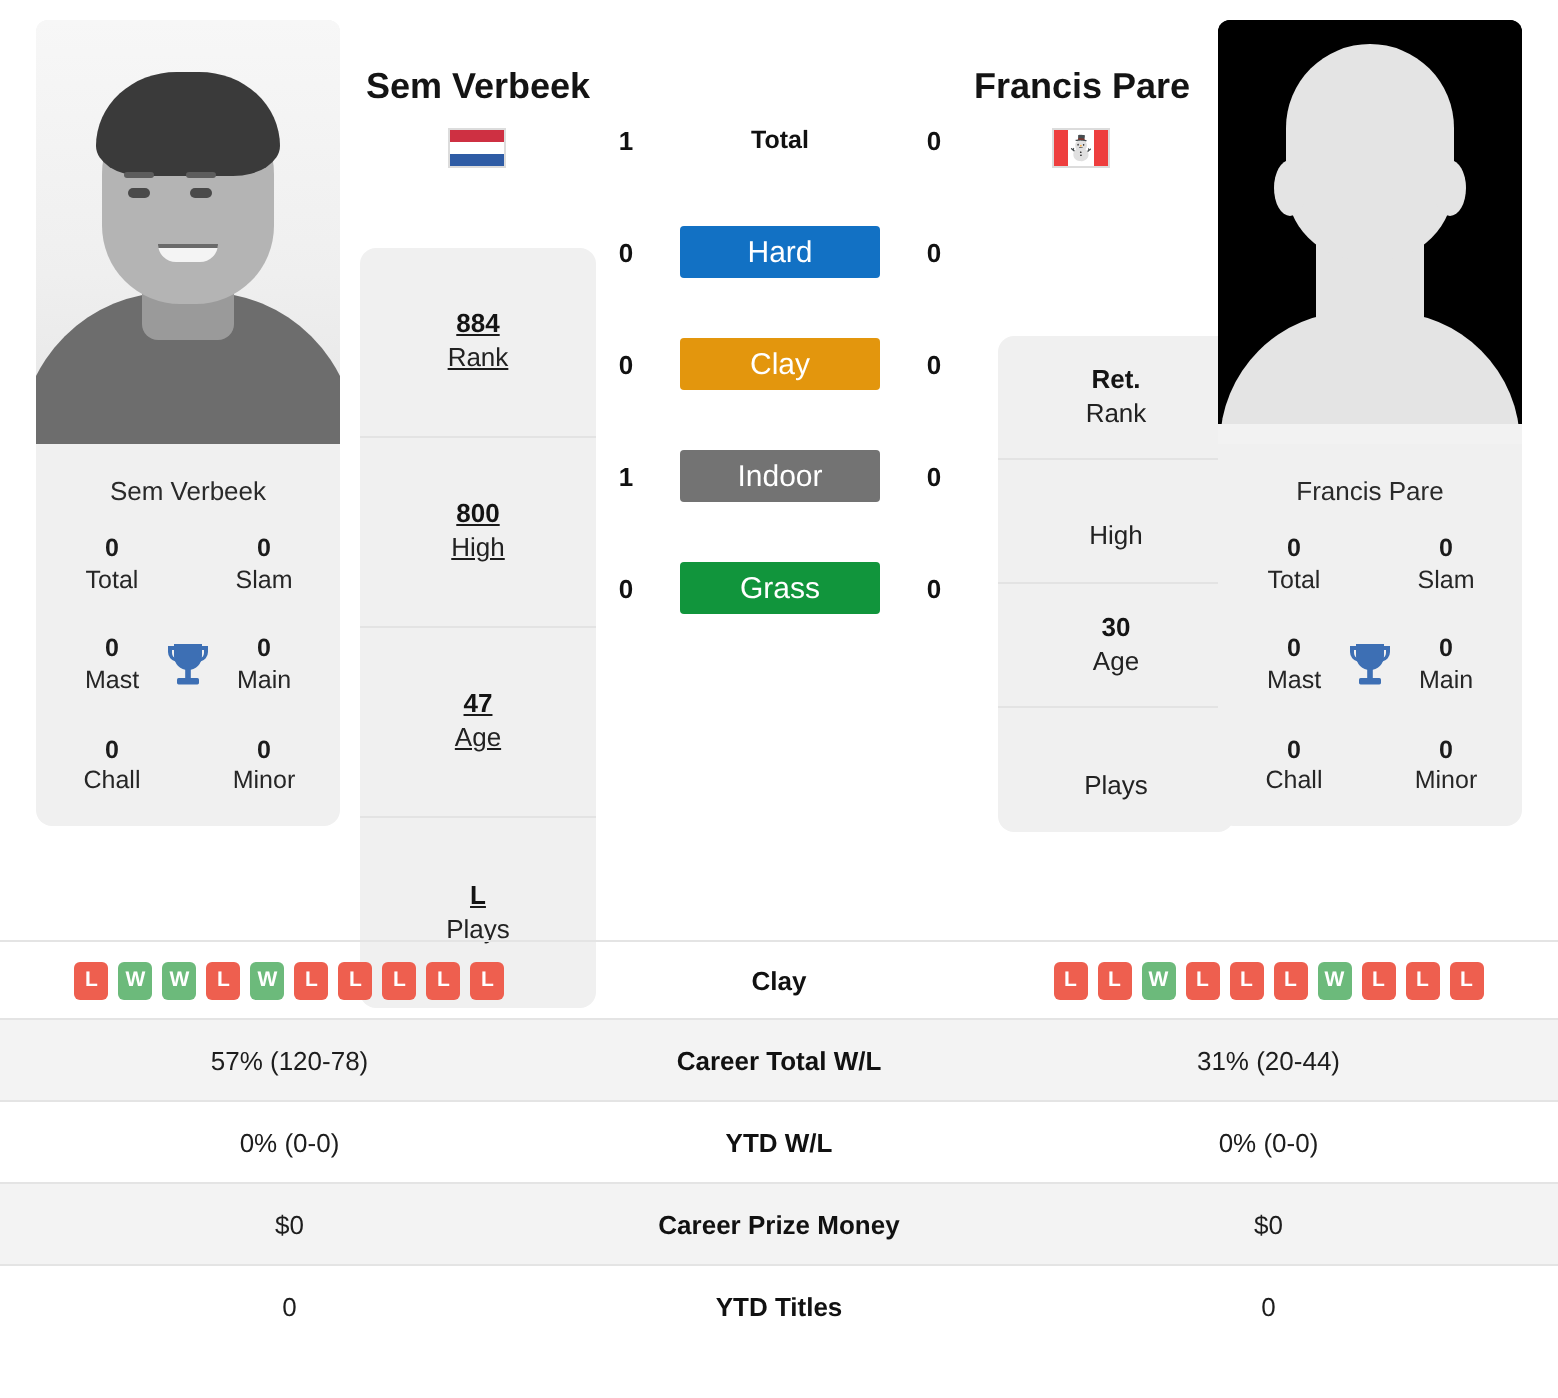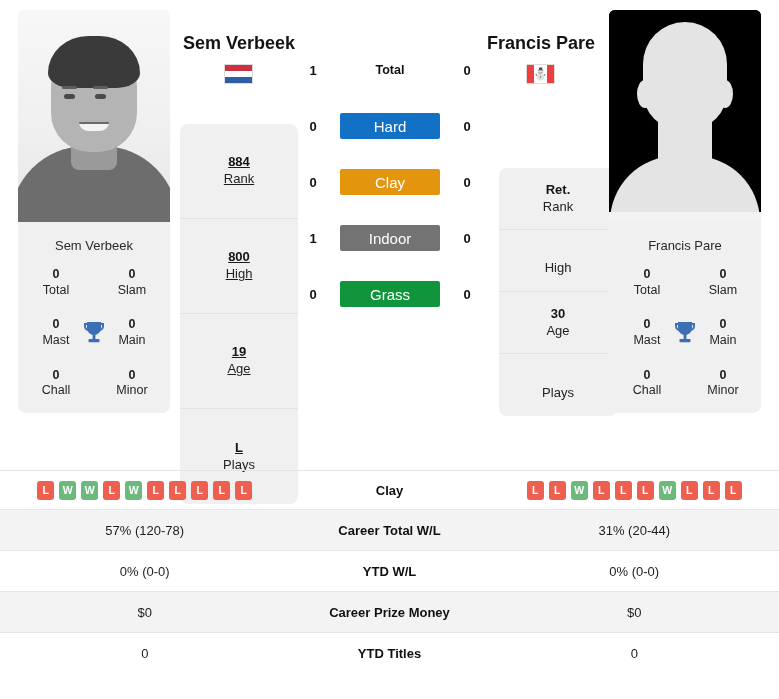--- a/index.html
+++ b/index.html
@@ -442,21 +442,21 @@
   <div class="meta-col left">
     <div class="meta-cell">
       <div class="meta-val">884</div>
       <div class="meta-lbl">Rank</div>
     </div>
     <div class="meta-cell">
       <div class="meta-val">800</div>
       <div class="meta-lbl">High</div>
     </div>
     <div class="meta-cell">
-      <div class="meta-val">19</div>
+      <div class="meta-val">47</div>
       <div class="meta-lbl">Age</div>
     </div>
     <div class="meta-cell">
       <div class="meta-val">L</div>
       <div class="meta-lbl">Plays</div>
     </div>
   </div>
 
   <div class="surface-stack">
     <div class="surface-row">

